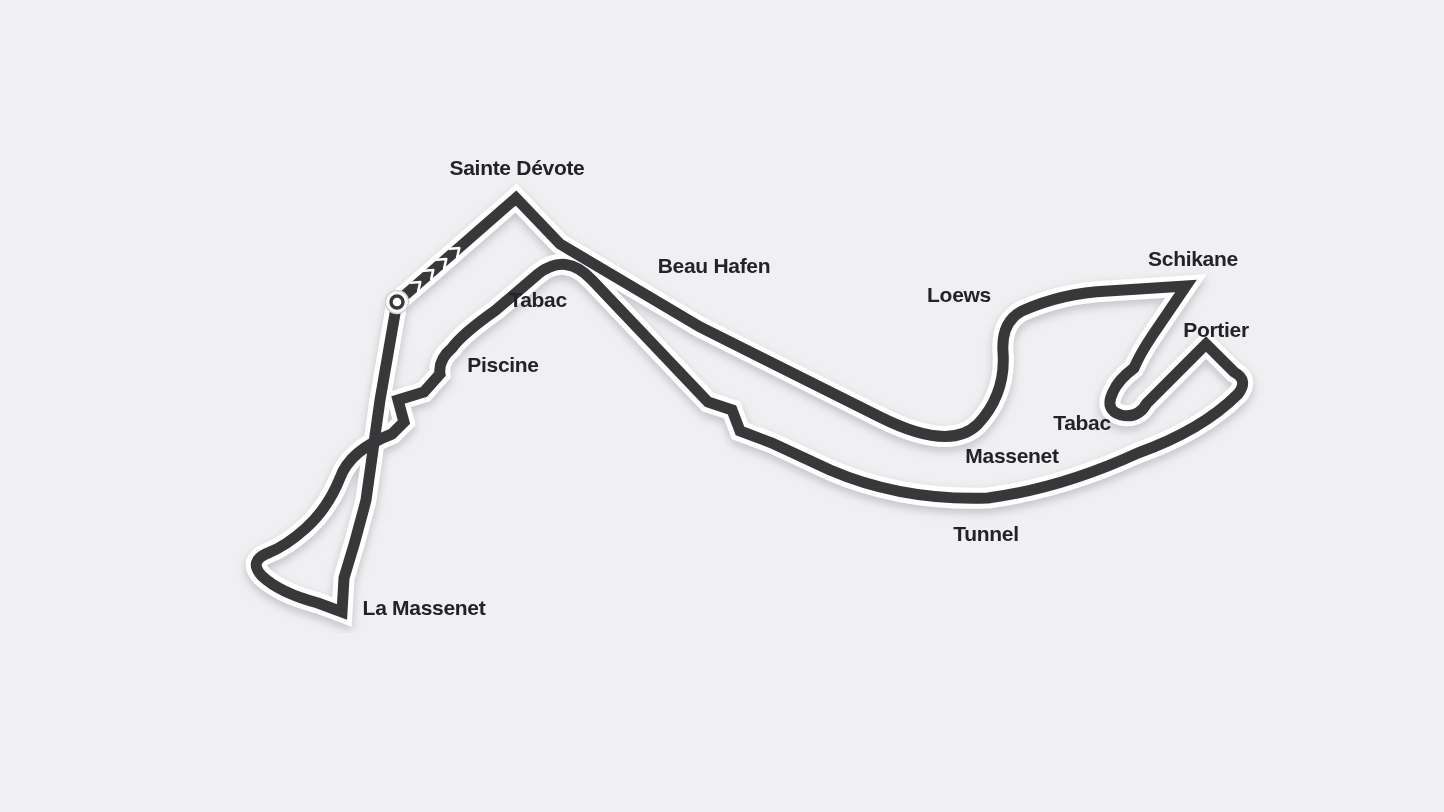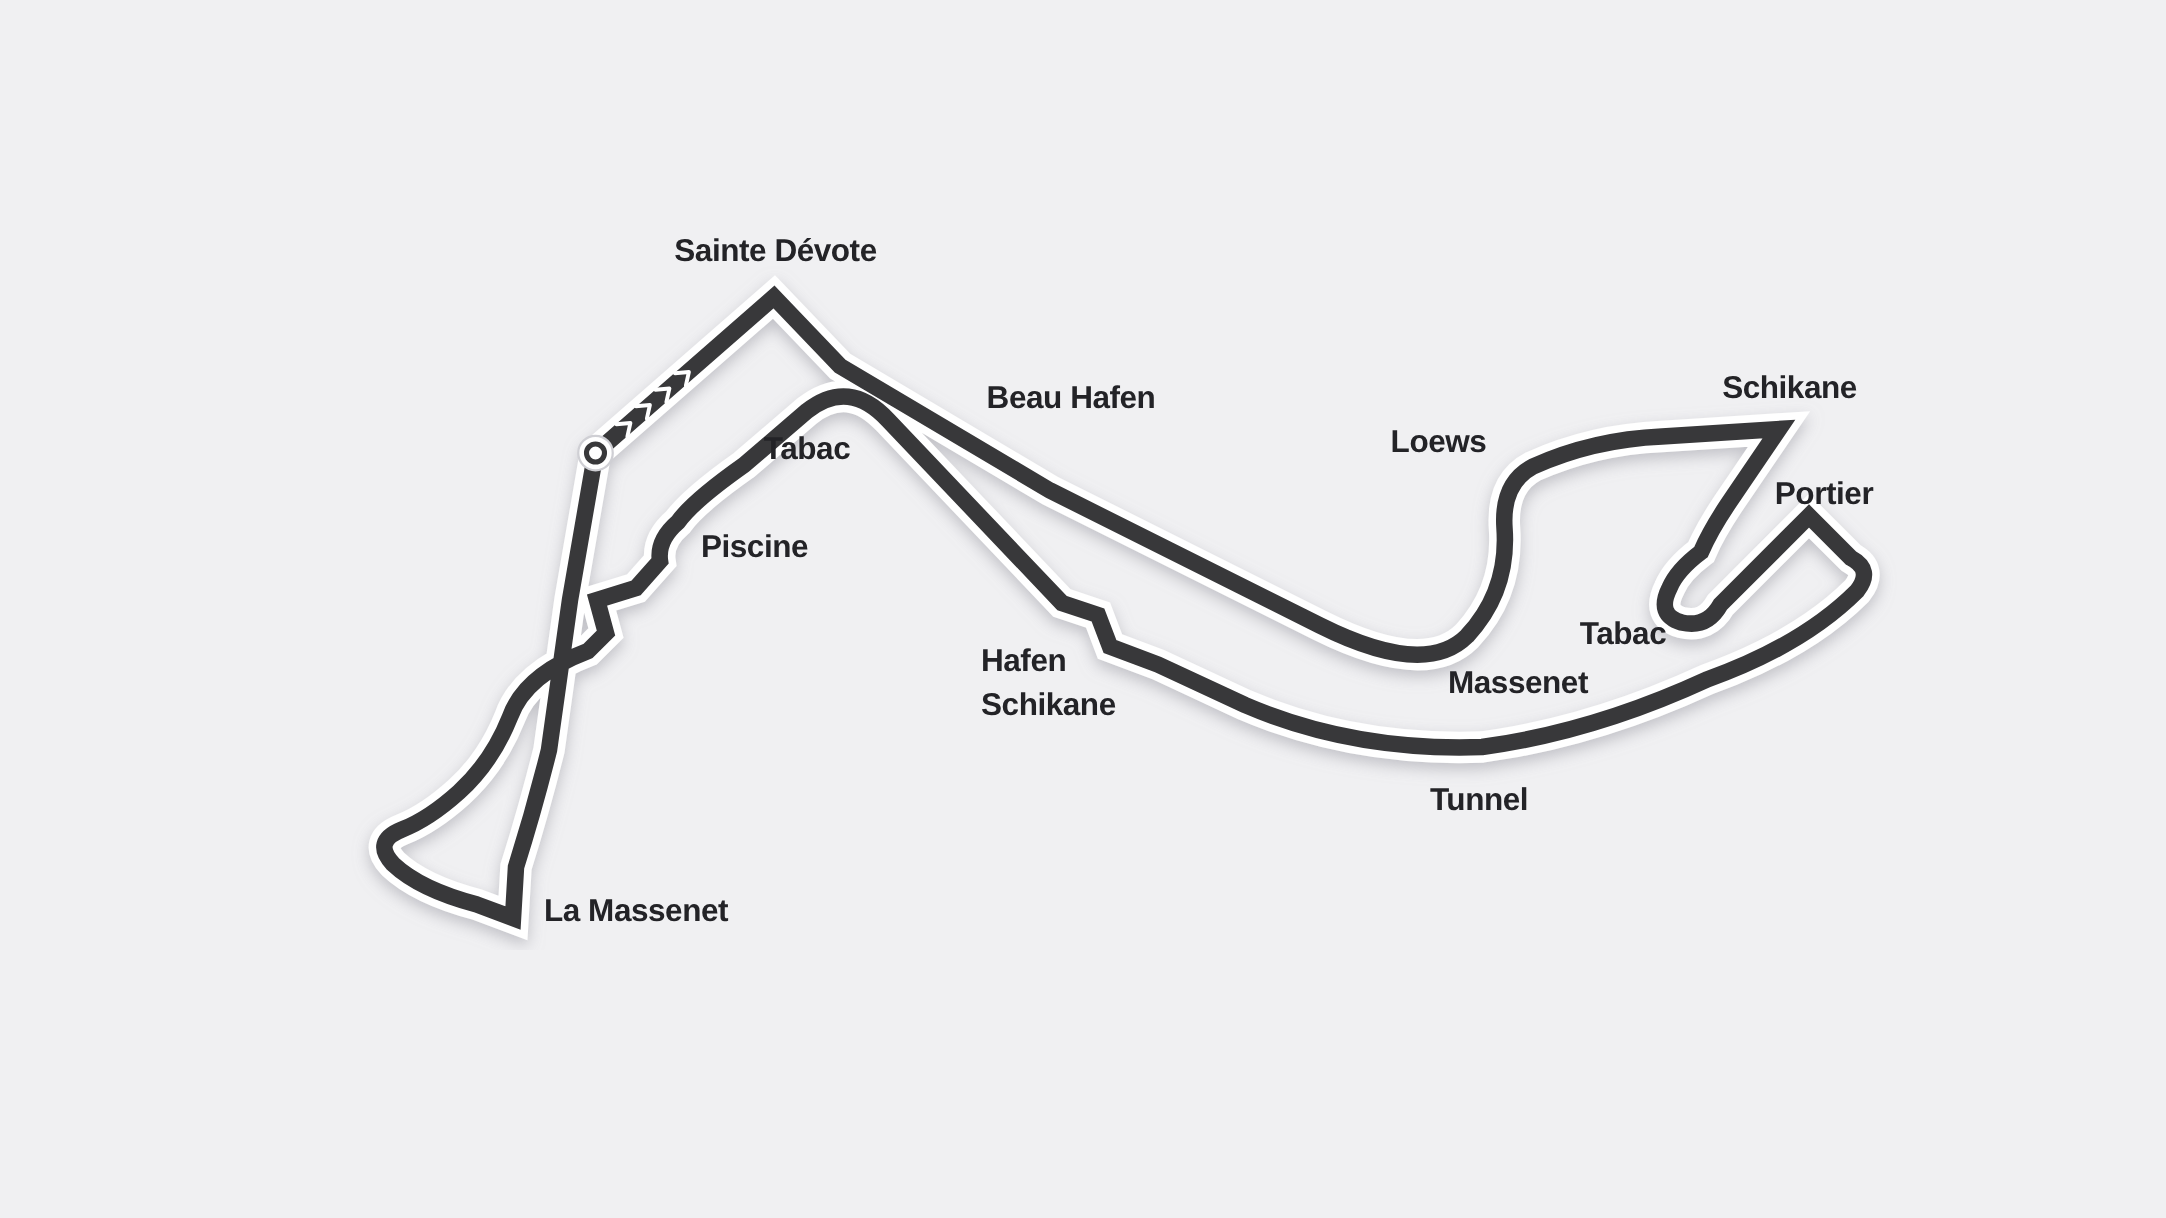--- a/index.html
+++ b/index.html
@@ -18,21 +18,21 @@
     filter:url(#softshadow);
   }
   .track-surface{
     fill:none;stroke:#38383a;stroke-width:11;
     stroke-linejoin:miter;stroke-miterlimit:8;
   }
   .chevron{fill:none;stroke:#ffffff;stroke-width:2.6;stroke-linecap:round;stroke-linejoin:round;}
   .corner-label{
     position:absolute;transform:translate(-50%,-50%);
     font-weight:700;font-size:21px;color:#232327;
-    letter-spacing:-0.3px;white-space:nowrap;text-align:left;
+    letter-spacing:-0.3px;white-space:nowrap;text-align:center;
     line-height:1.4;
   }
   .corner-label.wrap{white-space:normal;width:110px;}
 </style>
 </head>
 <body>
 
 <div class="stage">
 
   <svg width="1444" height="812" viewBox="0 0 1444 812">
@@ -93,17 +93,16 @@
 
   <div class="corner-label" style="left:517px;top:168px">Sainte Dévote</div>
   <div class="corner-label" style="left:714px;top:266px">Beau Hafen</div>
   <div class="corner-label" style="left:538px;top:300px">Tabac</div>
   <div class="corner-label" style="left:503px;top:365px">Piscine</div>
   <div class="corner-label" style="left:959px;top:295px">Loews</div>
   <div class="corner-label" style="left:1193px;top:259px">Schikane</div>
   <div class="corner-label" style="left:1216px;top:330px">Portier</div>
   <div class="corner-label" style="left:1082px;top:423px">Tabac</div>
   <div class="corner-label" style="left:1012px;top:456px">Massenet</div>
-  <div class="corner-label wrap" style="left:709px;top:456px">Hafen Schikane</div>
   <div class="corner-label" style="left:986px;top:534px">Tunnel</div>
   <div class="corner-label" style="left:424px;top:608px">La Massenet</div>
 
 </div>
 
 </body></html>

